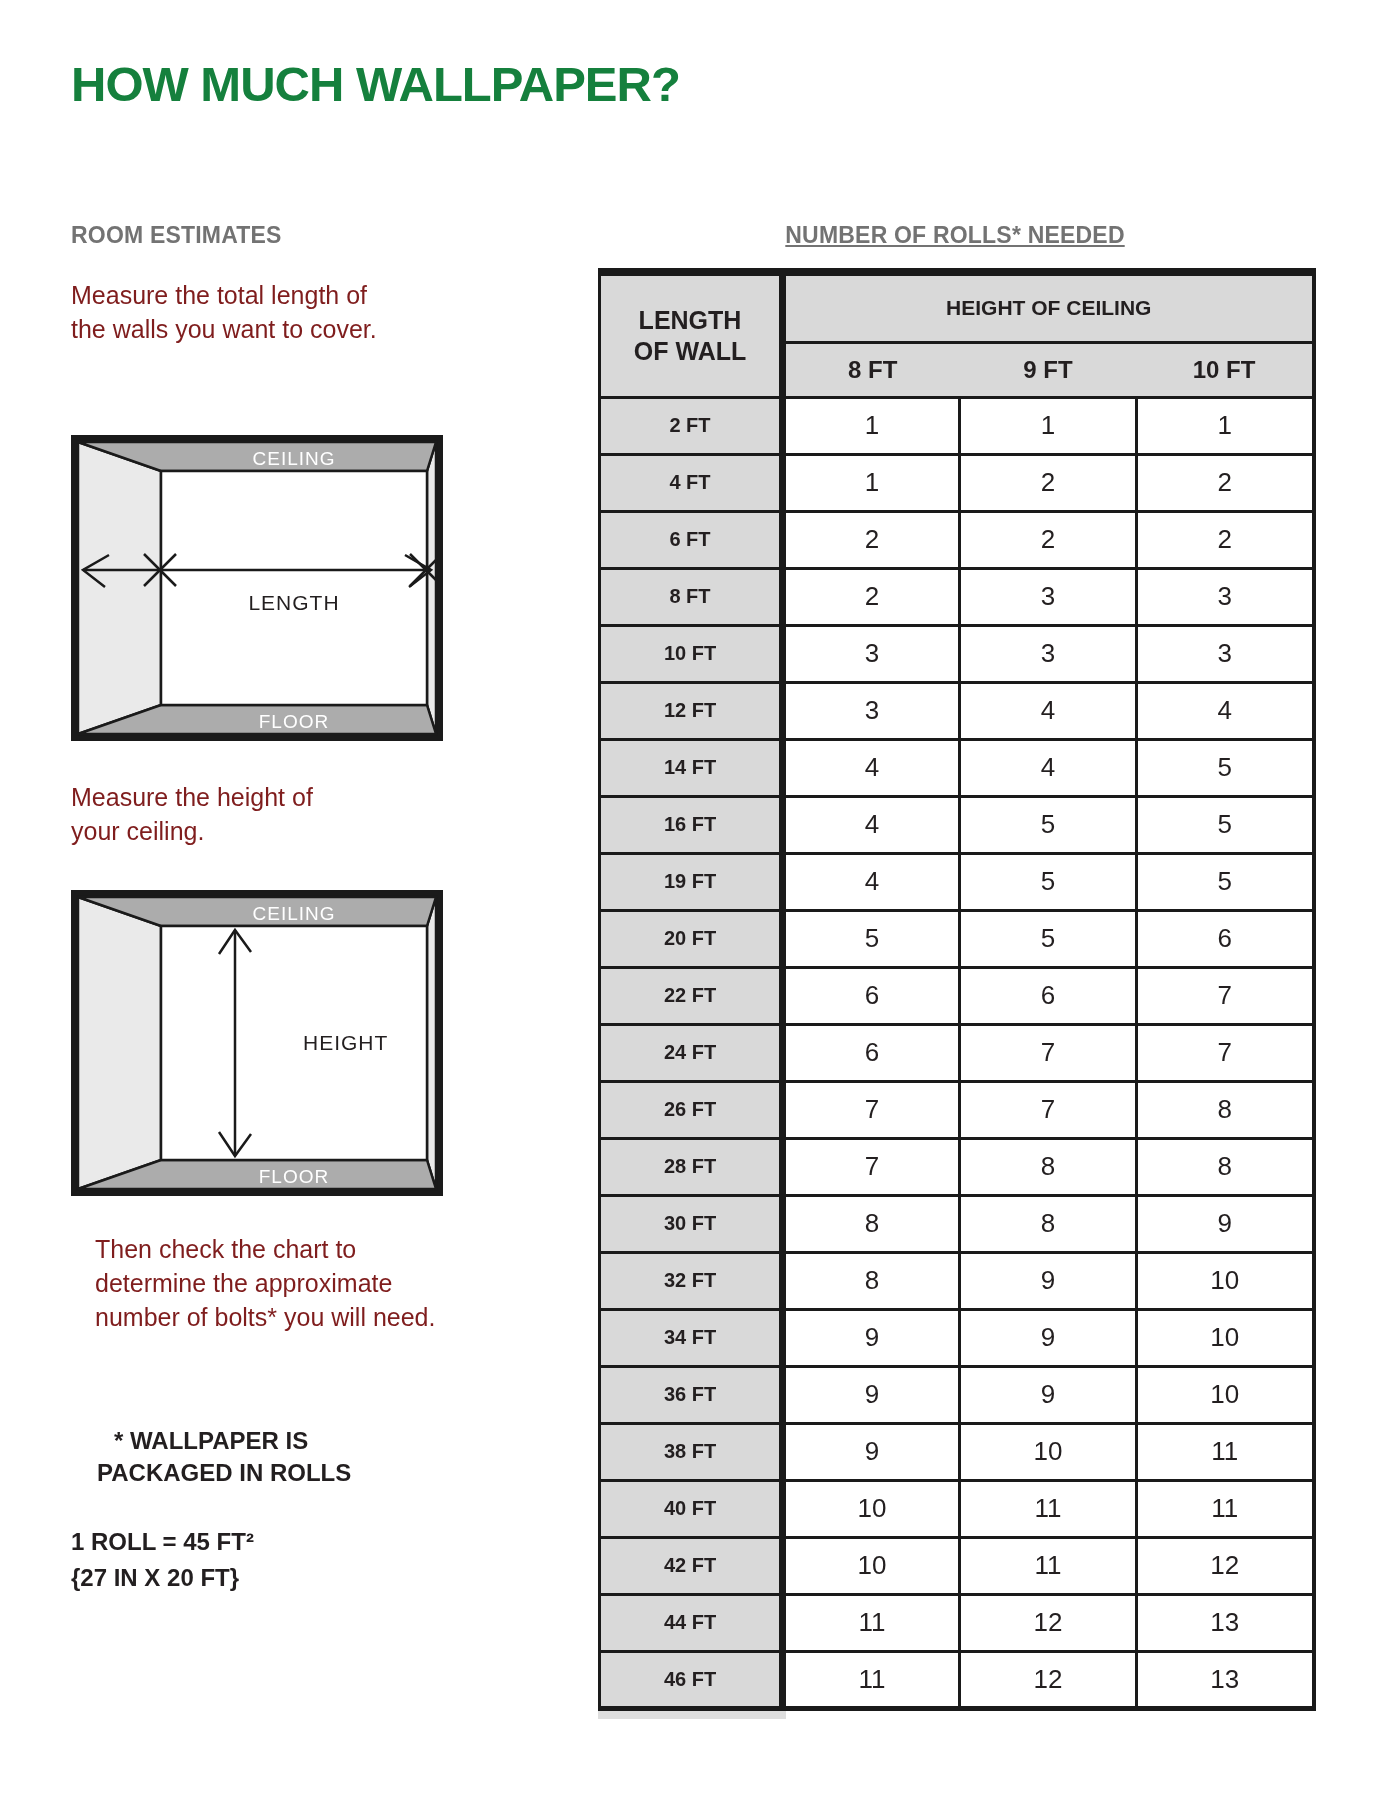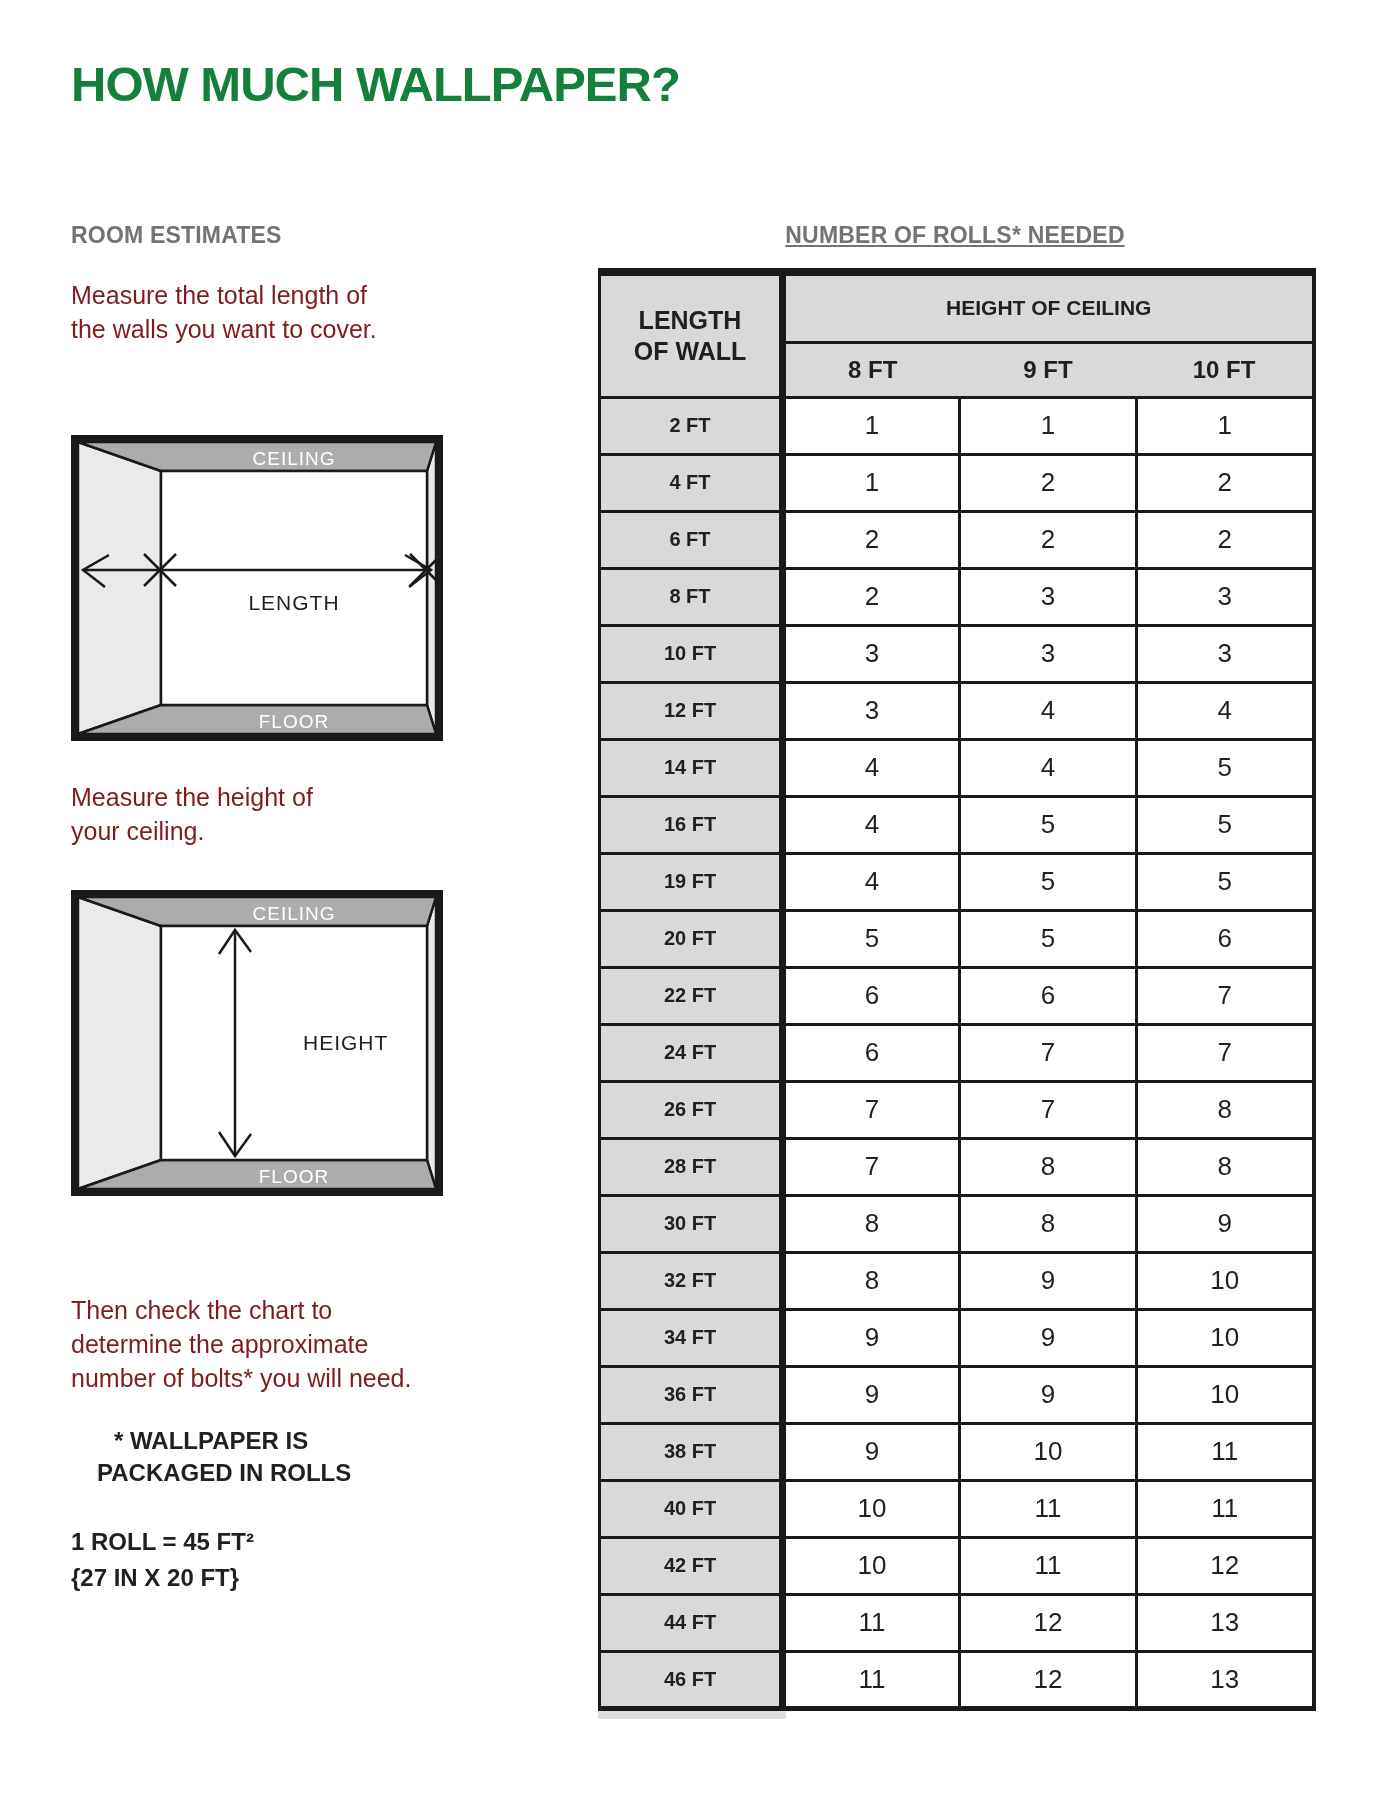--- a/index.html
+++ b/index.html
@@ -18,21 +18,21 @@
     font-size:23px;font-weight:bold;color:#737373;letter-spacing:0.2px;
   }
   .left-head{left:71px;top:222px;}
   .table-head{left:598px;top:222px;width:714px;text-align:center;text-decoration:underline;}
   
   .para{
     left:71px;font-size:25px;line-height:34px;color:#7f1d1d;white-space:pre-line;
   }
   .p1{top:278px;}
   .p2{top:780px;}
-  .p3{top:1293px;}
+  .p3{top:1232px;margin-left:24px;}
   .footnote{
     left:71px;top:1425px;font-size:24px;font-weight:bold;line-height:32px;
     white-space:pre-line;padding-left:26px;text-indent:-26px;text-align:center;
   }
   .rollinfo{
     left:71px;top:1524px;font-size:24px;font-weight:bold;line-height:36px;
     white-space:pre-line;
   }
   
   .diagram{left:71px;width:372px;height:282px;}

